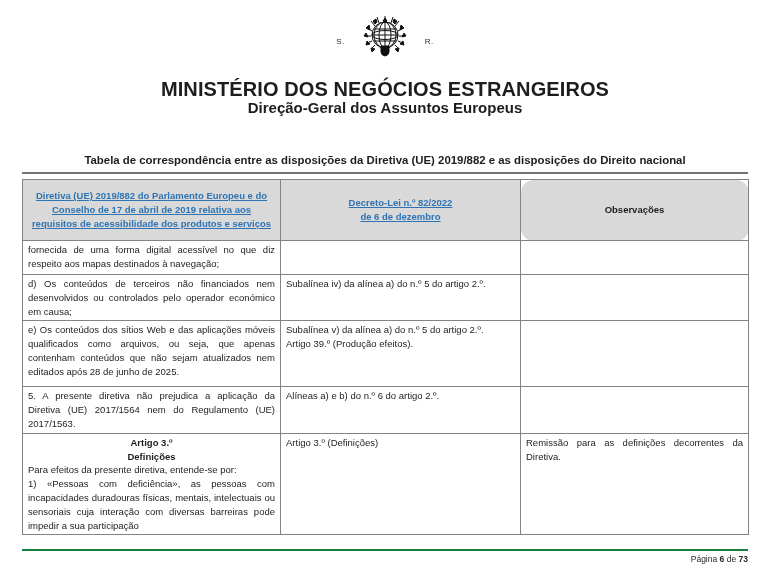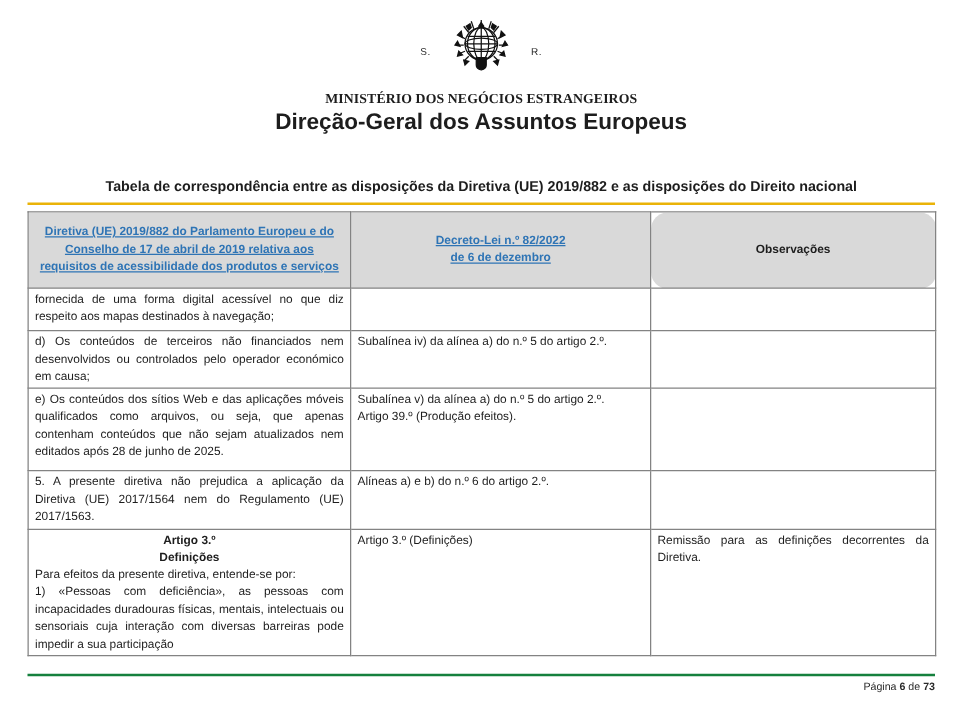--- a/index.html
+++ b/index.html
@@ -12,32 +12,32 @@
   }
   .page { padding: 14px 23px 0 22px; }
 
   
   .masthead { text-align: center; }
   .emblem-row {
     display: flex; justify-content: center; align-items: center;
     gap: 17px; height: 48px;
   }
   .emblem-letter { font-size: 8px; color: #2a2a2a; letter-spacing: .5px; margin-top: 6px; }
-  .ministry { font-weight: bold; font-size: 11px; line-height: 18px; margin-top: 8px; letter-spacing: .1px; font-family: Liberation Serif, serif; }
-  .directorate { font-weight: bold; font-size: 18px; line-height: 17px; margin-top: 1px; }
+  .ministry { font-weight: bold; font-size: 20px; line-height: 18px; margin-top: 18px; letter-spacing: .1px; }
+  .directorate { font-weight: bold; font-size: 15px; line-height: 17px; margin-top: 1px; }
 
   
   .doc-title {
     margin-top: 37px;
     text-align: center;
     font-weight: bold;
     font-size: 11.4px;
     line-height: 14px;
     padding-bottom: 5px;
-    border-bottom: 2px solid #eab308;
+    border-bottom: 2px solid #737373;
   }
 
   
   table.corr {
     border-collapse: collapse;
     table-layout: fixed;
     width: 726px;
     margin-top: 5px;
     font-size: 9.5px;
   }

